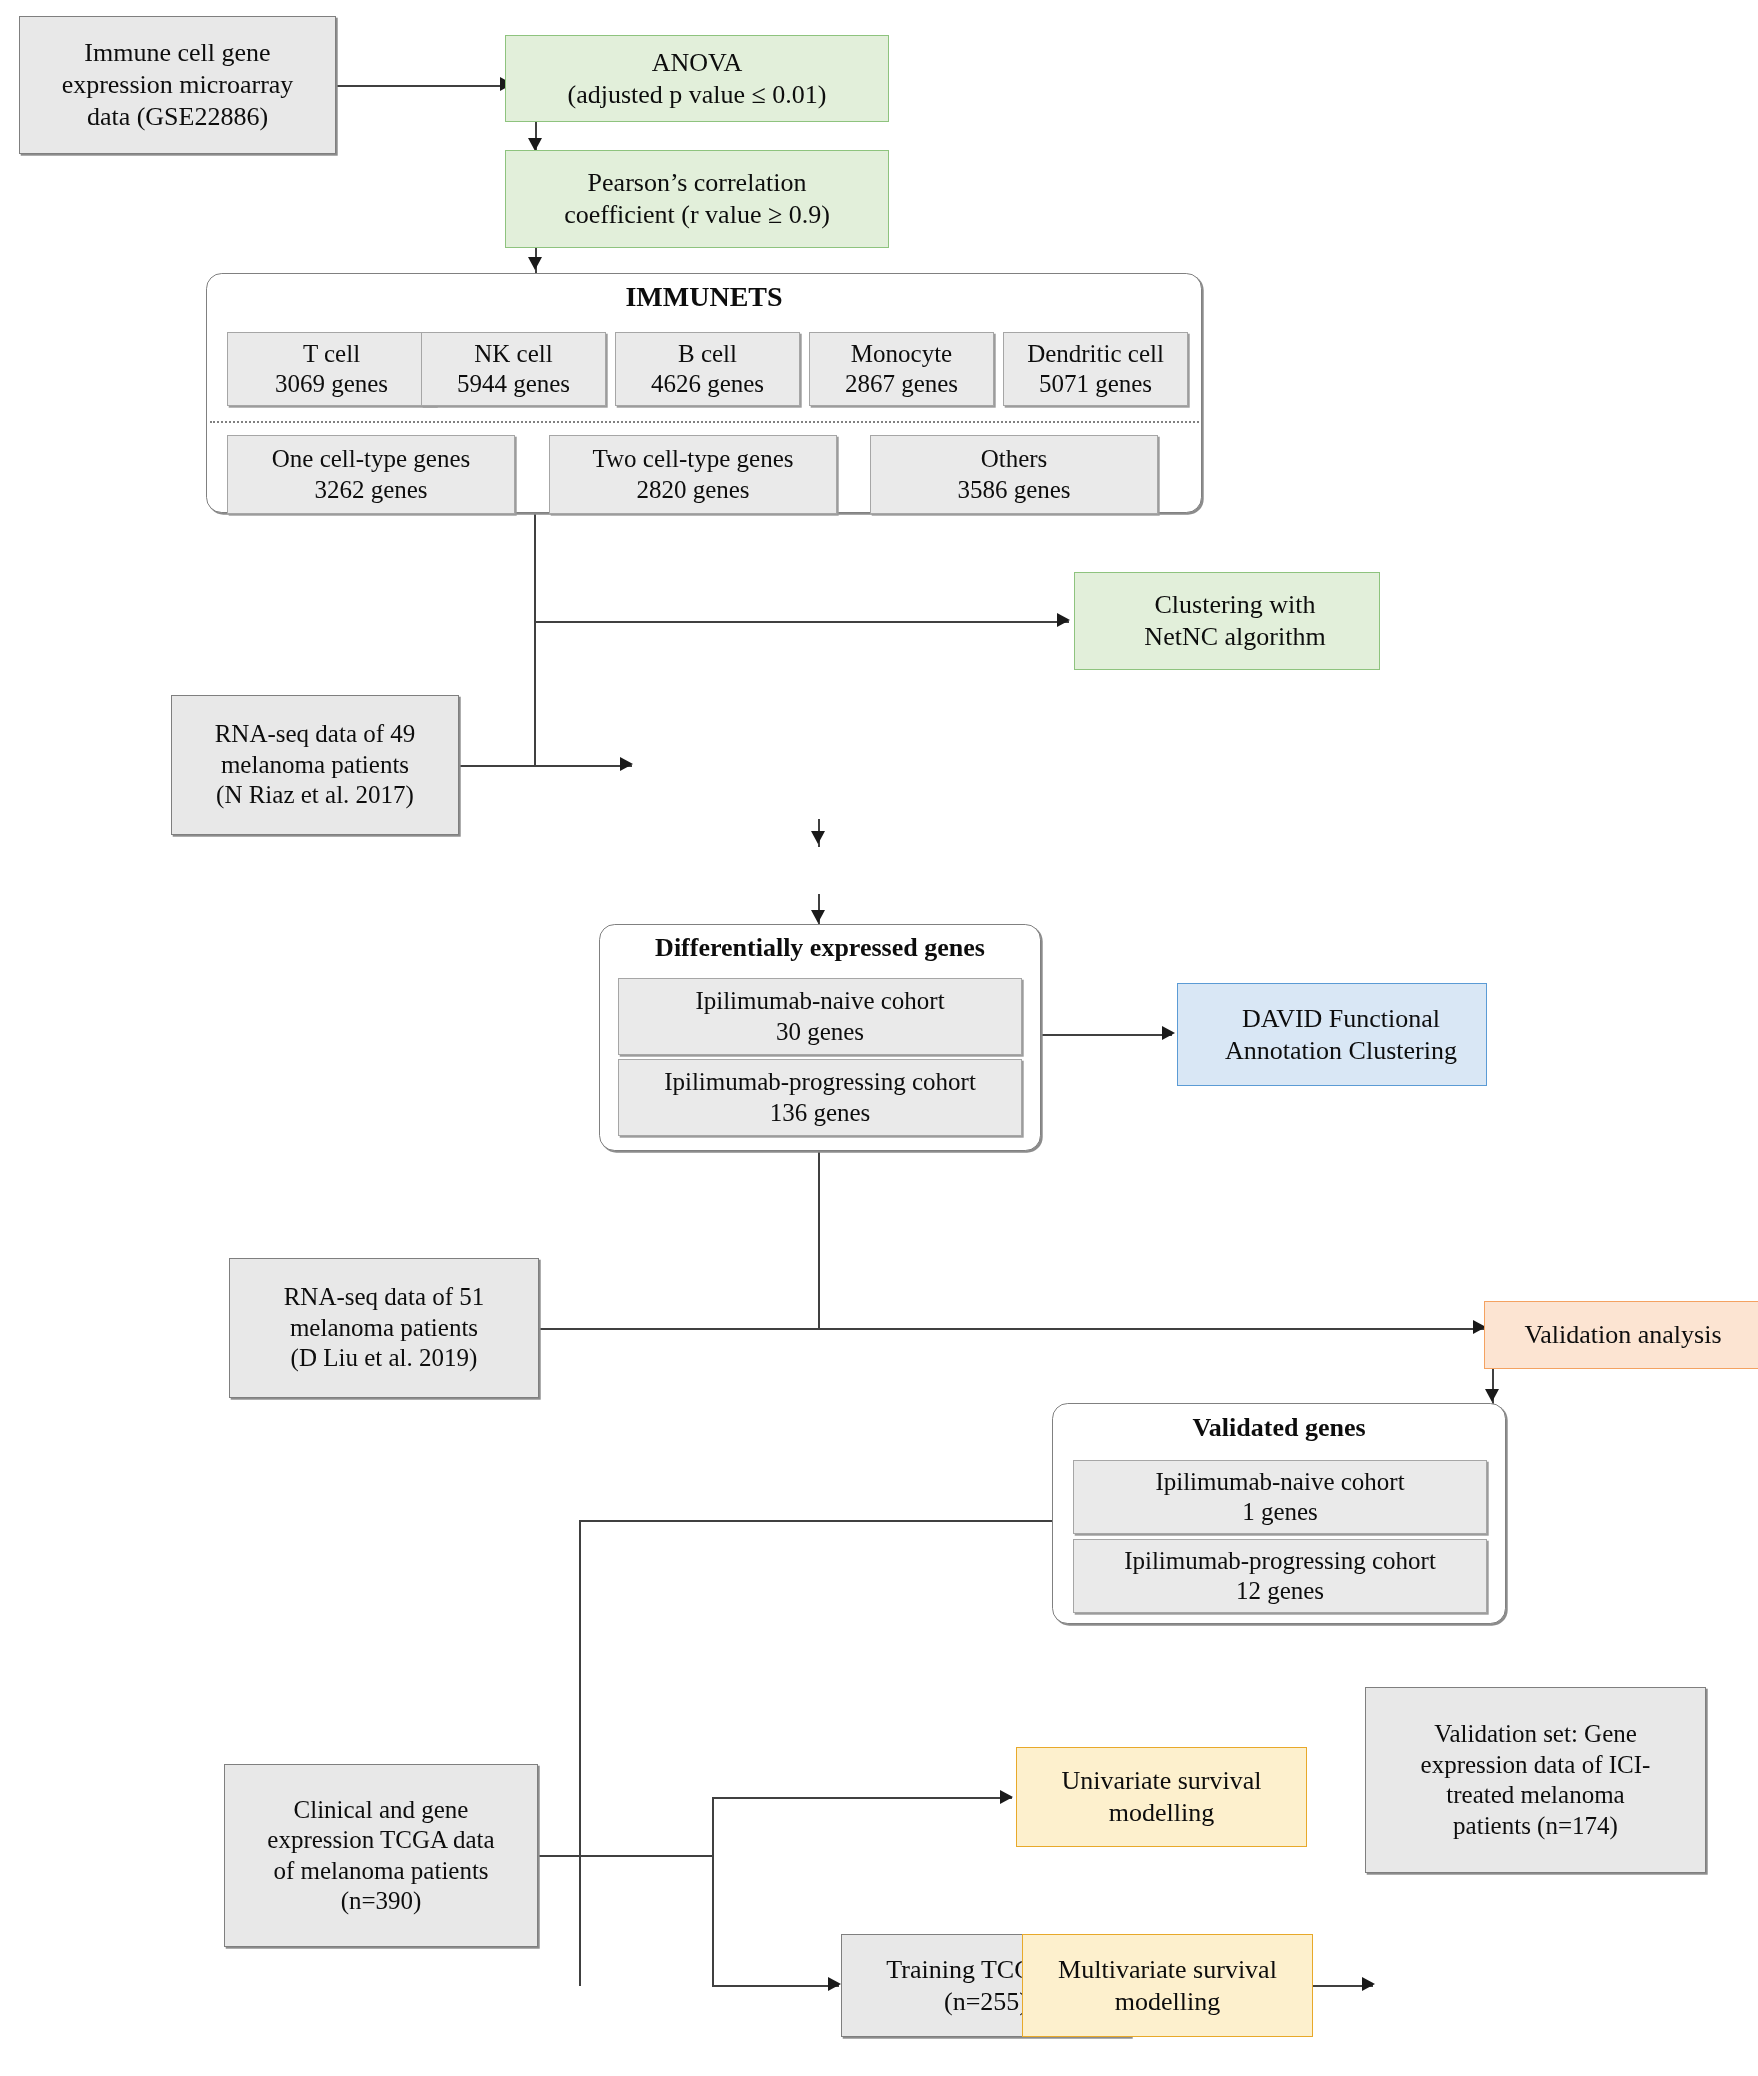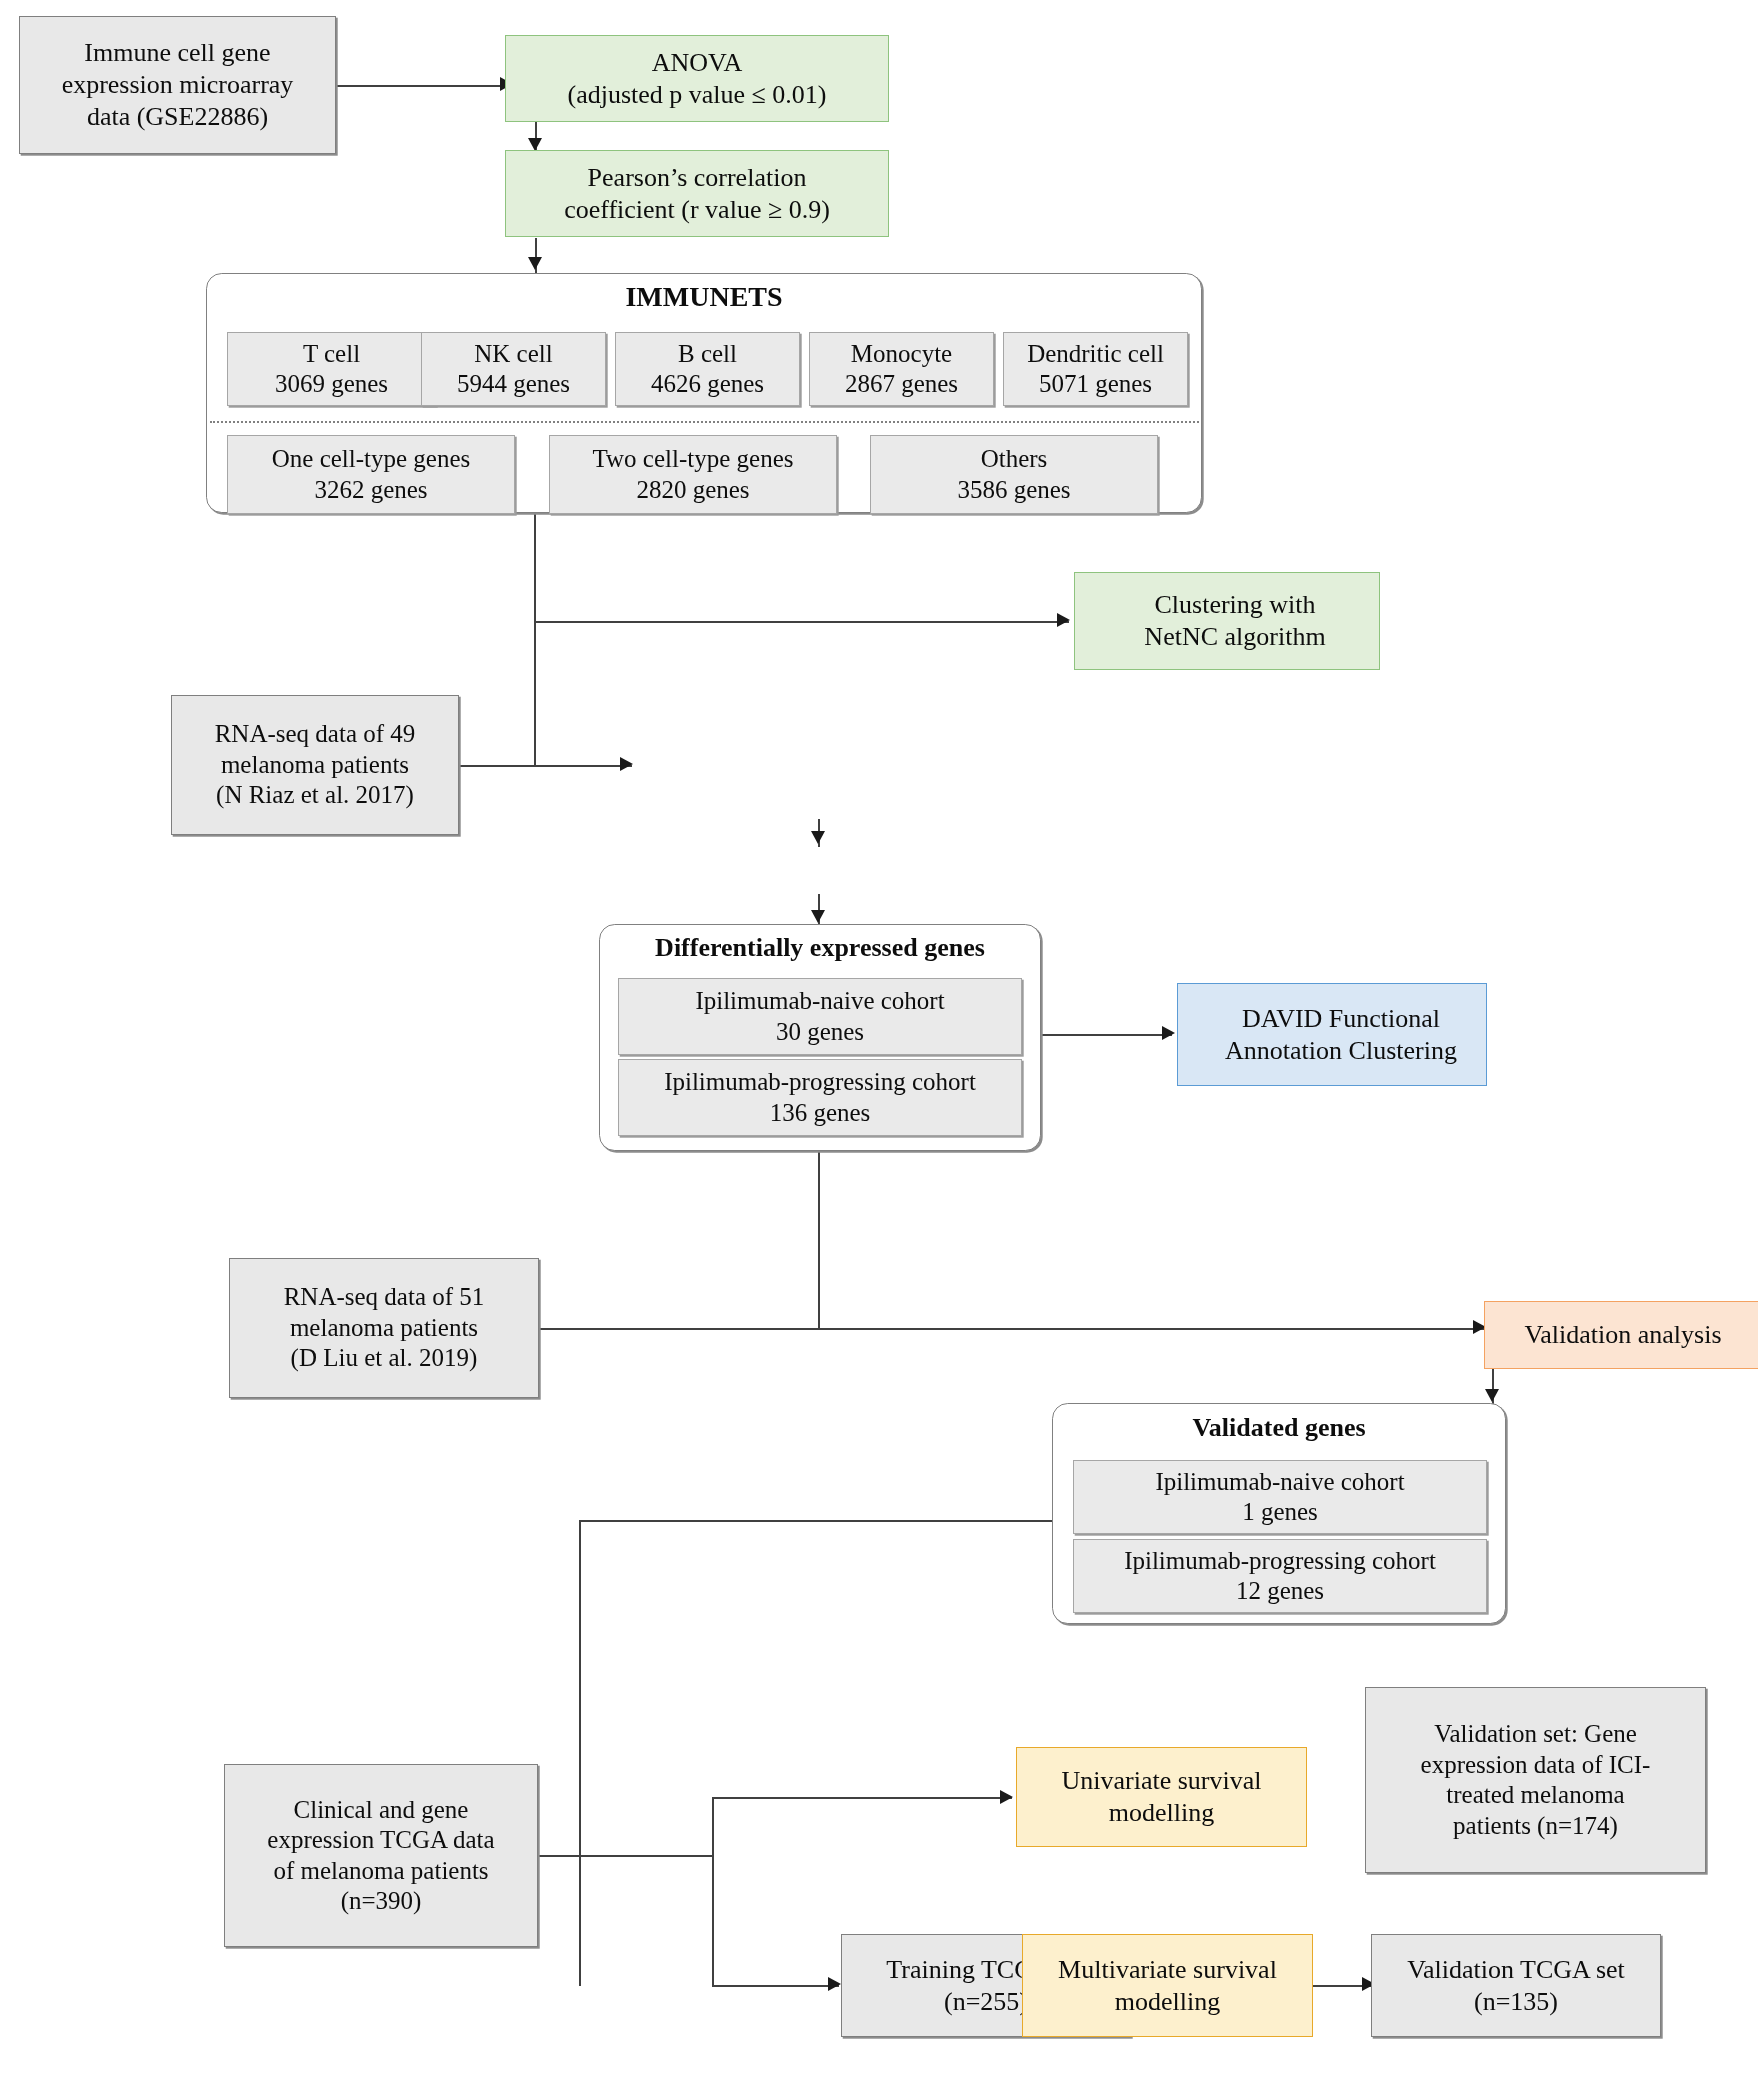--- a/index.html
+++ b/index.html
@@ -181,21 +181,21 @@
     <span class="ln">Immune cell gene</span>
     <span class="ln">expression microarray</span>
     <span class="ln">data (GSE22886)</span>
   </div>
 
   <div class="node green" style="left:505px; top:35px; width:384px; height:87px; font-size:26px;">
     <span class="ln">ANOVA</span>
     <span class="ln">(adjusted p value ≤ 0.01)</span>
   </div>
 
-  <div class="node green" style="left:505px; top:150px; width:384px; height:87px; font-size:26px;">
+  <div class="node green" style="left:505px; top:150px; width:384px; height:98px; font-size:26px;">
     <span class="ln">Pearson’s correlation</span>
     <span class="ln">coefficient  (r value ≥ 0.9)</span>
   </div>
 
   <div class="group" style="left:206px; top:273px; width:996px; height:240px;"></div>
   <div class="group-title" style="left:206px; top:281px; width:996px; font-size:28px;">IMMUNETS</div>
 
   <div class="node greysub" style="left:227px; top:332px; width:209px; height:74px; font-size:25px;">
     <span class="ln">T cell</span>
     <span class="ln">3069 genes</span>
@@ -306,19 +306,15 @@
   <div class="node grey" style="left:841px; top:1934px; width:290px; height:103px; font-size:26px;">
     <span class="ln">Training TCGA set</span>
     <span class="ln">(n=255)</span>
   </div>
 
   <div class="node yellow" style="left:1022px; top:1934px; width:291px; height:103px; font-size:26px;">
     <span class="ln">Multivariate survival</span>
     <span class="ln">modelling</span>
   </div>
 
-  <div class="node grey" style="left:1371px; top:1934px; width:290px; height:103px; font-size:26px;">
-    <span class="ln">Validation TCGA set</span>
-    <span class="ln">(n=135)</span>
-  </div>
 
 </div>
 
 
 </body></html>

